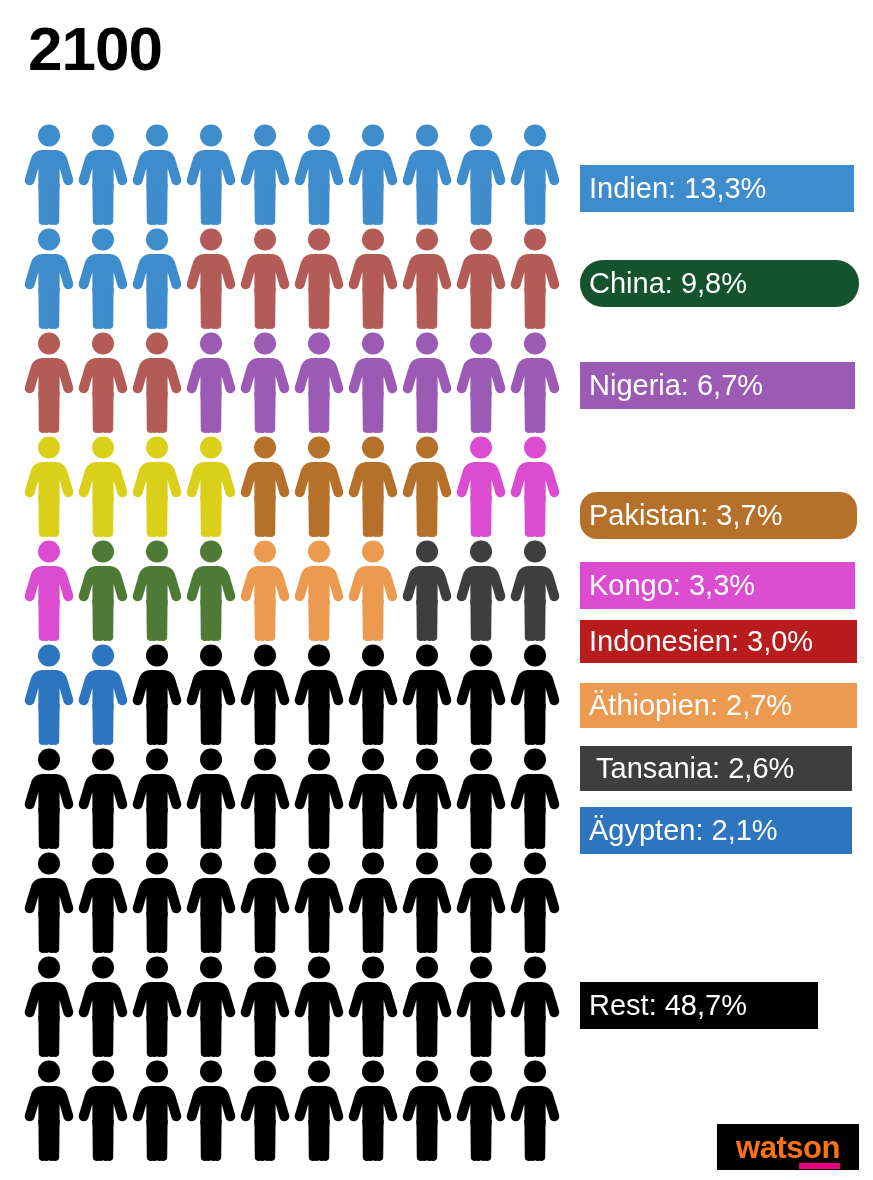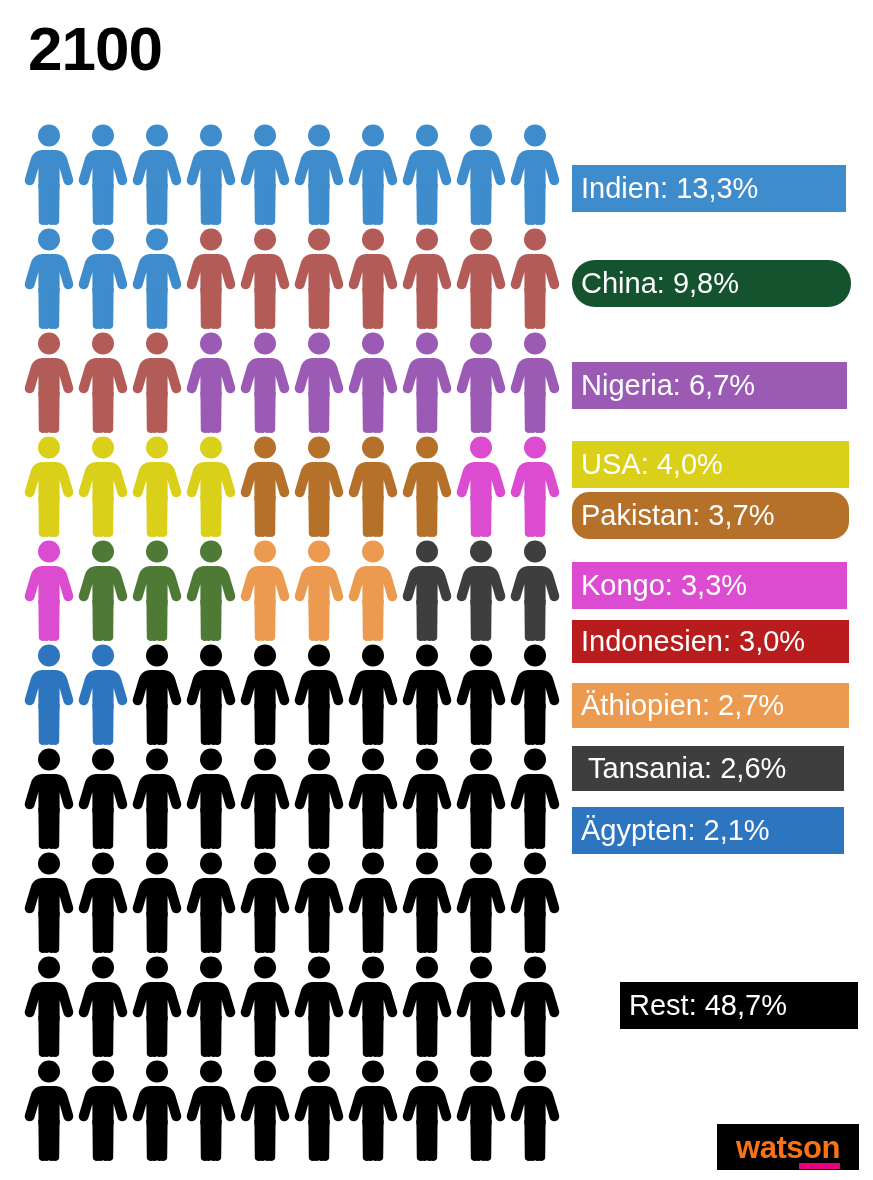--- a/index.html
+++ b/index.html
@@ -58,21 +58,21 @@
   
   #legend {
     position: absolute;
     left: 568px;
     top: 0;
     width: 285px;
     height: 1180px;
   }
   .legend-bar {
     position: absolute;
-    left: 4px;
+    left: 12px;
     display: flex;
     align-items: center;
     color: #ffffff;
     font-size: 29px;
     line-height: 1;
     padding-left: 9px;
     box-sizing: border-box;
     white-space: nowrap;
     overflow: hidden;
   }
@@ -943,42 +943,39 @@
   <div id="legend">
       <div class="legend-bar" style="top: 165px; width: 274px; height: 47px; background: rgb(62, 140, 204);">
         <span>Indien: 13,3%</span>
       </div>
       <div class="legend-bar" style="top: 260px; width: 279px; height: 47px; background: #14532d; border-radius: 23px;">
         <span>China: 9,8%</span>
       </div>
       <div class="legend-bar" style="top: 362px; width: 275px; height: 47px; background: rgb(155, 91, 181);">
         <span>Nigeria: 6,7%</span>
       </div>
-      <div class="legend-bar" style="top: 441px; width: 277px; height: 47px; background: rgb(219, 208, 25);">
-        <span>USA: 4,0%</span>
-      </div>
       <div class="legend-bar" style="top: 492px; width: 277px; height: 47px; background: rgb(181, 113, 42); border-radius: 17px;">
         <span>Pakistan: 3,7%</span>
       </div>
       <div class="legend-bar" style="top: 562px; width: 275px; height: 47px; background: rgb(219, 76, 208);">
         <span>Kongo: 3,3%</span>
       </div>
       <div class="legend-bar" style="top: 620px; width: 277px; height: 43px; background: #b91c1c;">
         <span>Indonesien: 3,0%</span>
       </div>
       <div class="legend-bar" style="top: 683px; width: 277px; height: 45px; background: rgb(235, 154, 80);">
         <span>Äthiopien: 2,7%</span>
       </div>
       <div class="legend-bar" style="top: 746px; width: 272px; height: 45px; background: rgb(62, 62, 62); padding-left: 16px;">
         <span>Tansania: 2,6%</span>
       </div>
       <div class="legend-bar" style="top: 807px; width: 272px; height: 47px; background: rgb(46, 117, 192);">
         <span>Ägypten: 2,1%</span>
       </div>
-      <div class="legend-bar" style="top: 982px; width: 238px; height: 47px; background: rgb(0, 0, 0); margin-left: 48px;">
+      <div class="legend-bar" style="top: 982px; width: 238px; height: 47px; background: rgb(0, 0, 0);">
         <span>Rest: 48,7%</span>
       </div>
     </div>
 
   <div id="watson-logo">
     <span id="watson-inner">
       <span id="watson-text">watson</span>
       <span id="watson-underline"></span>
     </span>
   </div>

